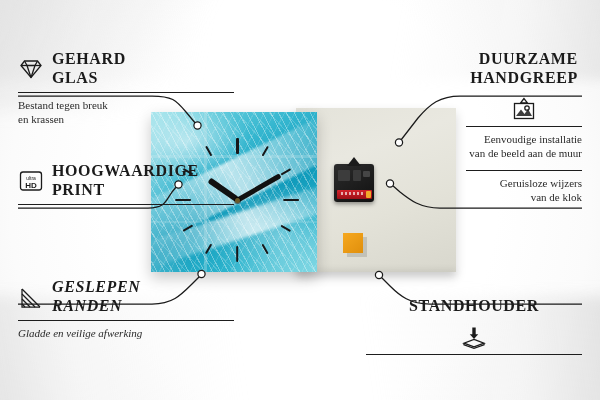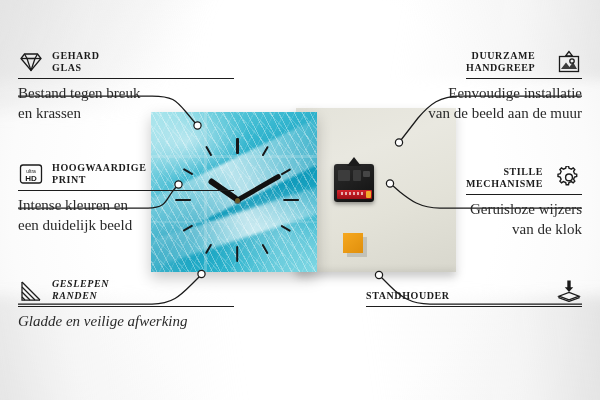--- a/index.html
+++ b/index.html
@@ -133,33 +133,33 @@
   }
   
   .tick{ position:absolute; width:2px; background:#17181a; transform-origin:50% 0; border-radius:1px;}
   .hand{ position:absolute; background:#111; transform-origin:0 50%; border-radius:2px;}
   .hub{ position:absolute; width:5px; height:5px; border-radius:50%; background:#6b5a2a; box-shadow:0 0 0 1px rgba(0,0,0,.5);}
 
   
   .feat { position:absolute; width:216px; }
   .feat .head { display:flex; align-items:center; gap:8px; }
   .feat .title {
-    font-weight:700; font-size:10px; line-height:1.18;
+    font-weight:700; font-size:16px; line-height:1.18;
     letter-spacing:.6px; color:#1b1b1b; text-transform:uppercase;
   }
   .feat .rule {
     height:1px; background:#1d1d1d; margin-top:4px; width:100%;
   }
   .feat .desc {
-    margin-top:5px; font-size:15px; line-height:1.30; color:#2a2a2a;
+    margin-top:5px; font-size:11px; line-height:1.30; color:#2a2a2a;
   }
   .feat.left .head { justify-content:flex-start; }
   .feat.left .title { text-align:left; }
   .feat.left .desc  { text-align:left; }
-  .feat.right .head { justify-content:space-between; flex-direction:row; }
+  .feat.right .head { justify-content:flex-start; flex-direction:column; }
   .feat.right .title { text-align:right; }
   .feat.right .desc  { text-align:right; }
 
   .icon { width:26px; height:24px; flex:0 0 26px; display:block; }
   .icon svg { width:100%; height:100%; display:block; }
 
   
   #feat-glas   { left:18px;  top:50px; }
   #feat-print  { left:18px;  top:162px; }
   #feat-edges  { left:18px;  top:278px;font-style:italic; }
@@ -280,24 +280,20 @@
           <text x="13" y="11" text-anchor="middle" font-family="Liberation Sans, sans-serif" font-size="5" fill="#1b1b1b">ultra</text>
           <text x="13" y="18.5" text-anchor="middle" font-family="Liberation Sans, sans-serif" font-size="8" font-weight="bold" fill="#1b1b1b">HD</text>
         </svg>
       </span>
       <span class="title">
         <span>HOOGWAARDIGE</span><br>
         <span>PRINT</span>
       </span>
     </div>
     <div class="rule"></div>
-    <div class="desc">
-      <span>Intense kleuren en</span><br>
-      <span>een duidelijk beeld</span>
-    </div>
   </div>
 
   <div class="feat left" id="feat-edges">
     <div class="head">
       <span class="icon">
         <svg viewBox="0 0 26 24">
             <g stroke="#1b1b1b" stroke-width="1.25" fill="none">
           <path d="M4 4 L22 22"></path>
               <path d="M4 9 L17 22"></path>
               <path d="M4 14 L12 22"></path>
@@ -335,34 +331,20 @@
       </span>
     </div>
     <div class="rule"></div>
     <div class="desc" style="width:216px;margin-left:-100px;">
       <span>Eenvoudige installatie</span><br>
       <span>van de beeld aan de muur</span>
     </div>
   </div>
 
   <div class="feat right" id="feat-mech">
-    <div class="head">
-      <span class="title">
-        <span>STILLE</span><br>
-        <span>MECHANISME</span>
-      </span>
-      <span class="icon">
-        <svg viewBox="0 0 26 24">
-            <g fill="none" stroke="#1b1b1b" stroke-width="1.4">
-          <path d="M13 3.2 l2.3 .9 1.9-1.2 1.6 1.6 -1.2 1.9 .9 2.3 2.2 .5 v2.3 l-2.2 .5 -.9 2.3 1.2 1.9 -1.6 1.6 -1.9-1.2 -2.3 .9 -.5 2.2 h-2.3 l-.5-2.2 -2.3-.9 -1.9 1.2 -1.6-1.6 1.2-1.9 -.9-2.3 -2.2-.5 v-2.3 l2.2-.5 .9-2.3 -1.2-1.9 1.6-1.6 1.9 1.2 2.3-.9 .5-2.2 h2.3 z" transform="translate(0,-1)"></path>
-          <circle cx="13" cy="11.4" r="3.4"></circle>
-        </g>
-          </svg>
-      </span>
-    </div>
     <div class="rule"></div>
     <div class="desc" style="width:216px;margin-left:-100px;">
       <span>Geruisloze wijzers</span><br>
       <span>van de klok</span>
     </div>
   </div>
 
   <div class="feat right" id="feat-foam">
     <div class="head">
       <span class="title">

